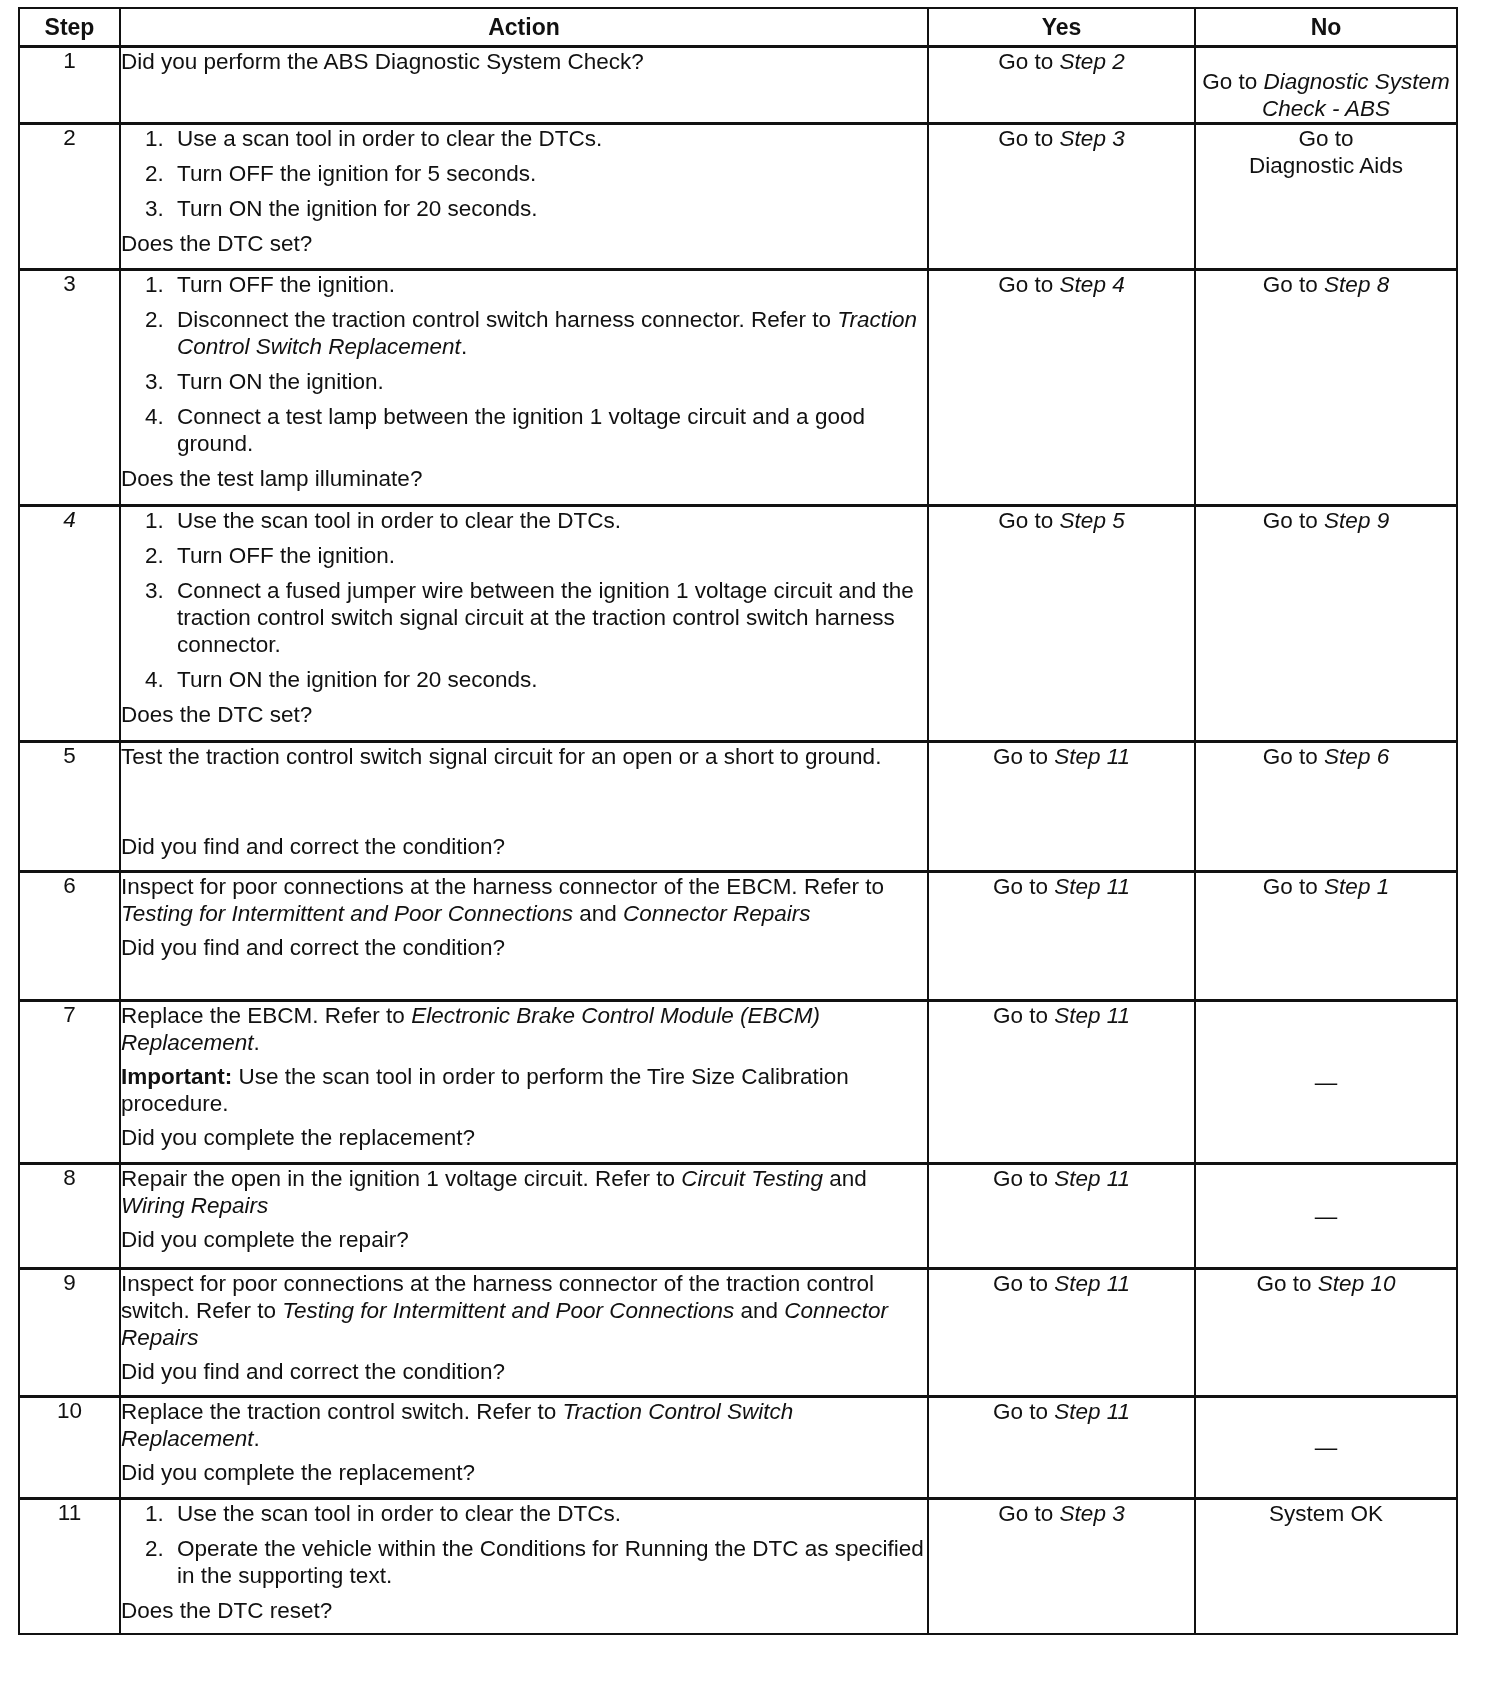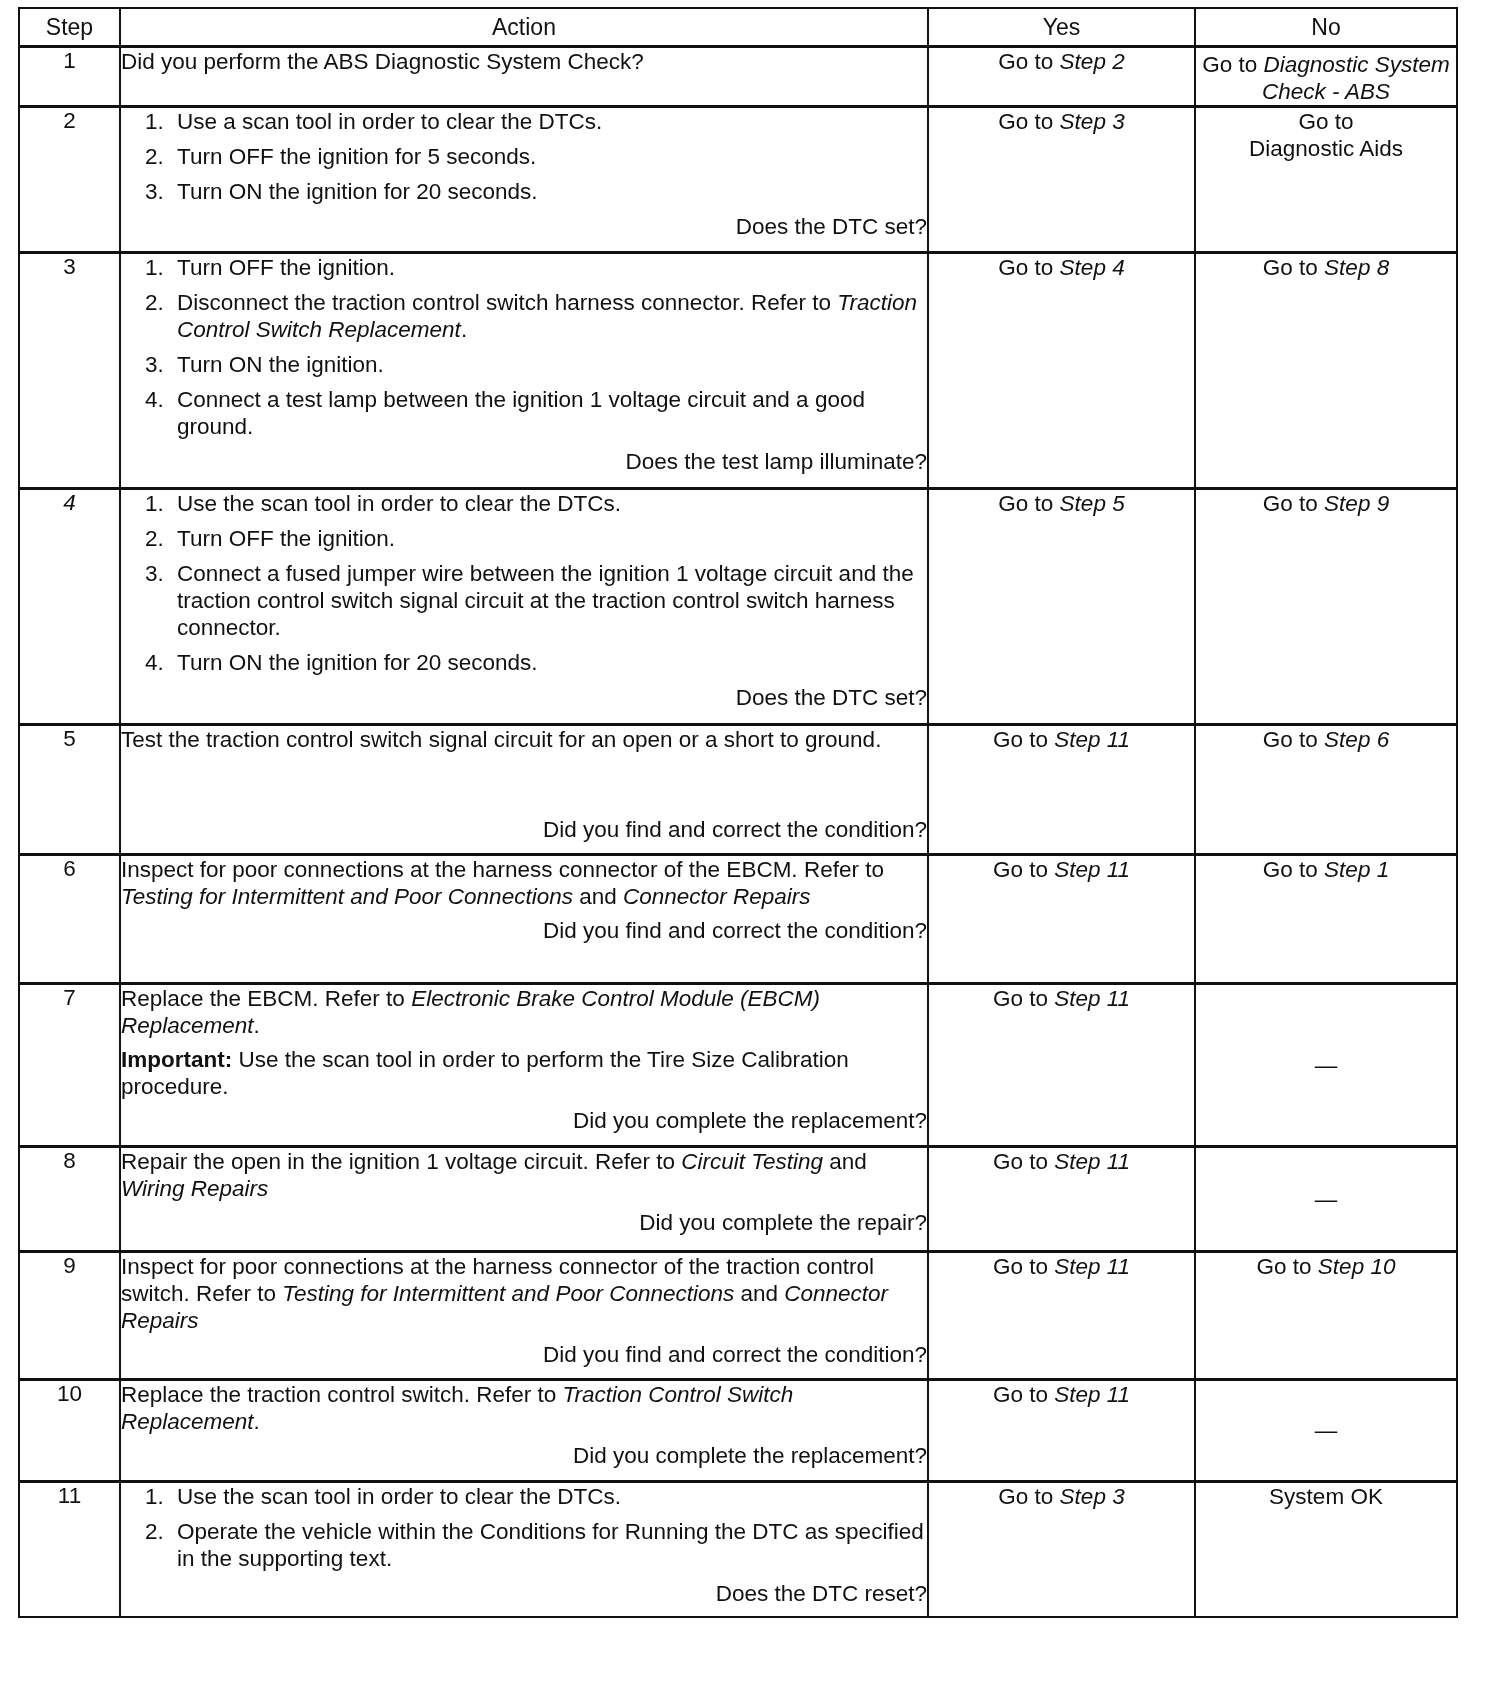--- a/index.html
+++ b/index.html
@@ -4,30 +4,30 @@
 <style>
   html, body { margin:0; padding:0; background:#ffffff; }
   body { width:1504px; height:1700px; position:relative; overflow:hidden;
          font-family:"Liberation Sans", sans-serif; color:#111; }
   table.diag { position:absolute; left:18px; top:7px; width:1438px;
                border-collapse:collapse; table-layout:fixed; font-size:22.5px; }
   table.diag td, table.diag th { border:2px solid #111; vertical-align:top; padding:0; }
   table.diag tr.stepbody { border-top:3px solid #111; }
   col.c-step { width:101px; } col.c-action { width:808px; }
   col.c-yes { width:267px; } col.c-no { width:262px; }
-  th { font-weight:normal; font-size:23px; text-align:center; height:36px; line-height:36px; }
+  th { font-weight:bold; font-size:23px; text-align:center; height:36px; line-height:36px; }
   td.schem { height:36px; padding:3px 0 0 20px; font-size:22.5px; }
   td.schem b { font-weight:bold; }
   td.stepnum { text-align:center; vertical-align:middle; }
   td.action { padding:4px 14px 4px 12px; line-height:27px;margin-left:32px; }
   td.action .line { margin:0 0 7px 0; }
   td.action ol { margin:0; padding:0; list-style:none; }
   td.action li { position:relative; padding-left:56px; margin-bottom:8px; }
   td.action li .num { position:absolute; left:24px; top:0; }
-  td.action .q { margin-top:0;text-align:right; }
+  td.action .q { margin-top:0; }
   td.result { text-align:center; vertical-align:bottom; padding:0 0 6px 0; line-height:27px; }
   td.result.mid { vertical-align:middle; padding:0; }
   .it { font-style:italic; }
   .bd { font-weight:bold; }
 </style>
 </head>
 <body>
 
 <table class="diag">
   <colgroup>
@@ -47,21 +47,21 @@
   <tbody>
 
     <tr class="stepbody" style="height:60px">
       <td class="stepnum">1</td>
       <td class="action">
         <div>Did you perform the ABS Diagnostic System Check?</div>
       </td>
       <td class="result">
         <span>Go to </span><span class="it">Step 2</span>
       </td>
-      <td class="result" style="vertical-align:middle;padding:2px 4px 0">
+      <td class="result" style="vertical-align:middle;padding:20px 4px 0">
         <span>Go to </span><span class="it">Diagnostic System Check - ABS</span>
       </td>
     </tr>
 
     <tr class="stepbody" style="height:146px">
       <td class="stepnum">2</td>
       <td class="action">
         <ol>
           <li><span class="num">1.</span><span>Use a scan tool in order to clear the DTCs.</span></li>
           <li><span class="num">2.</span><span>Turn OFF the ignition for 5 seconds.</span></li>

